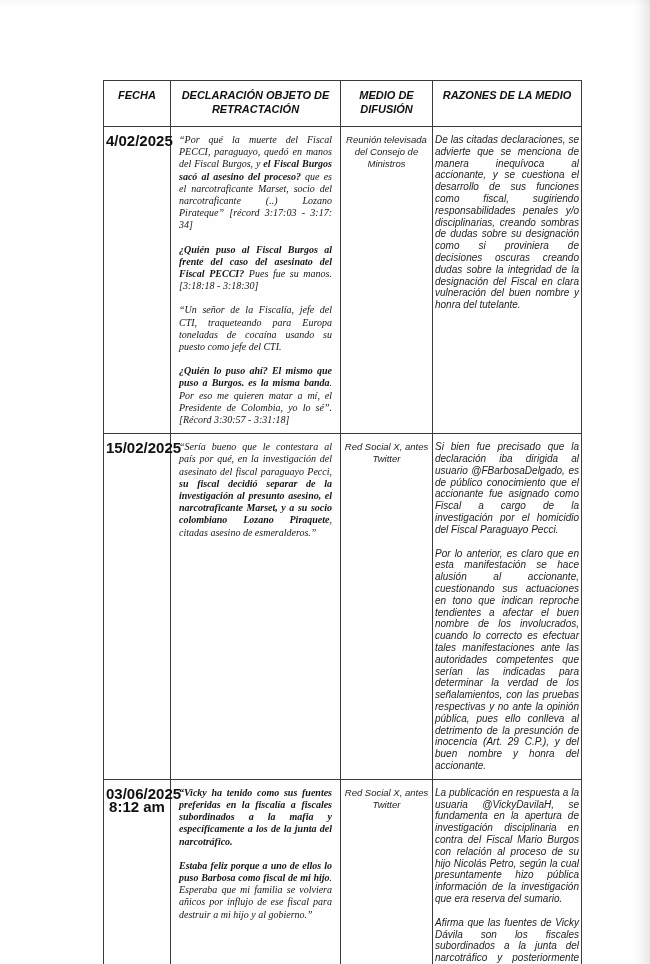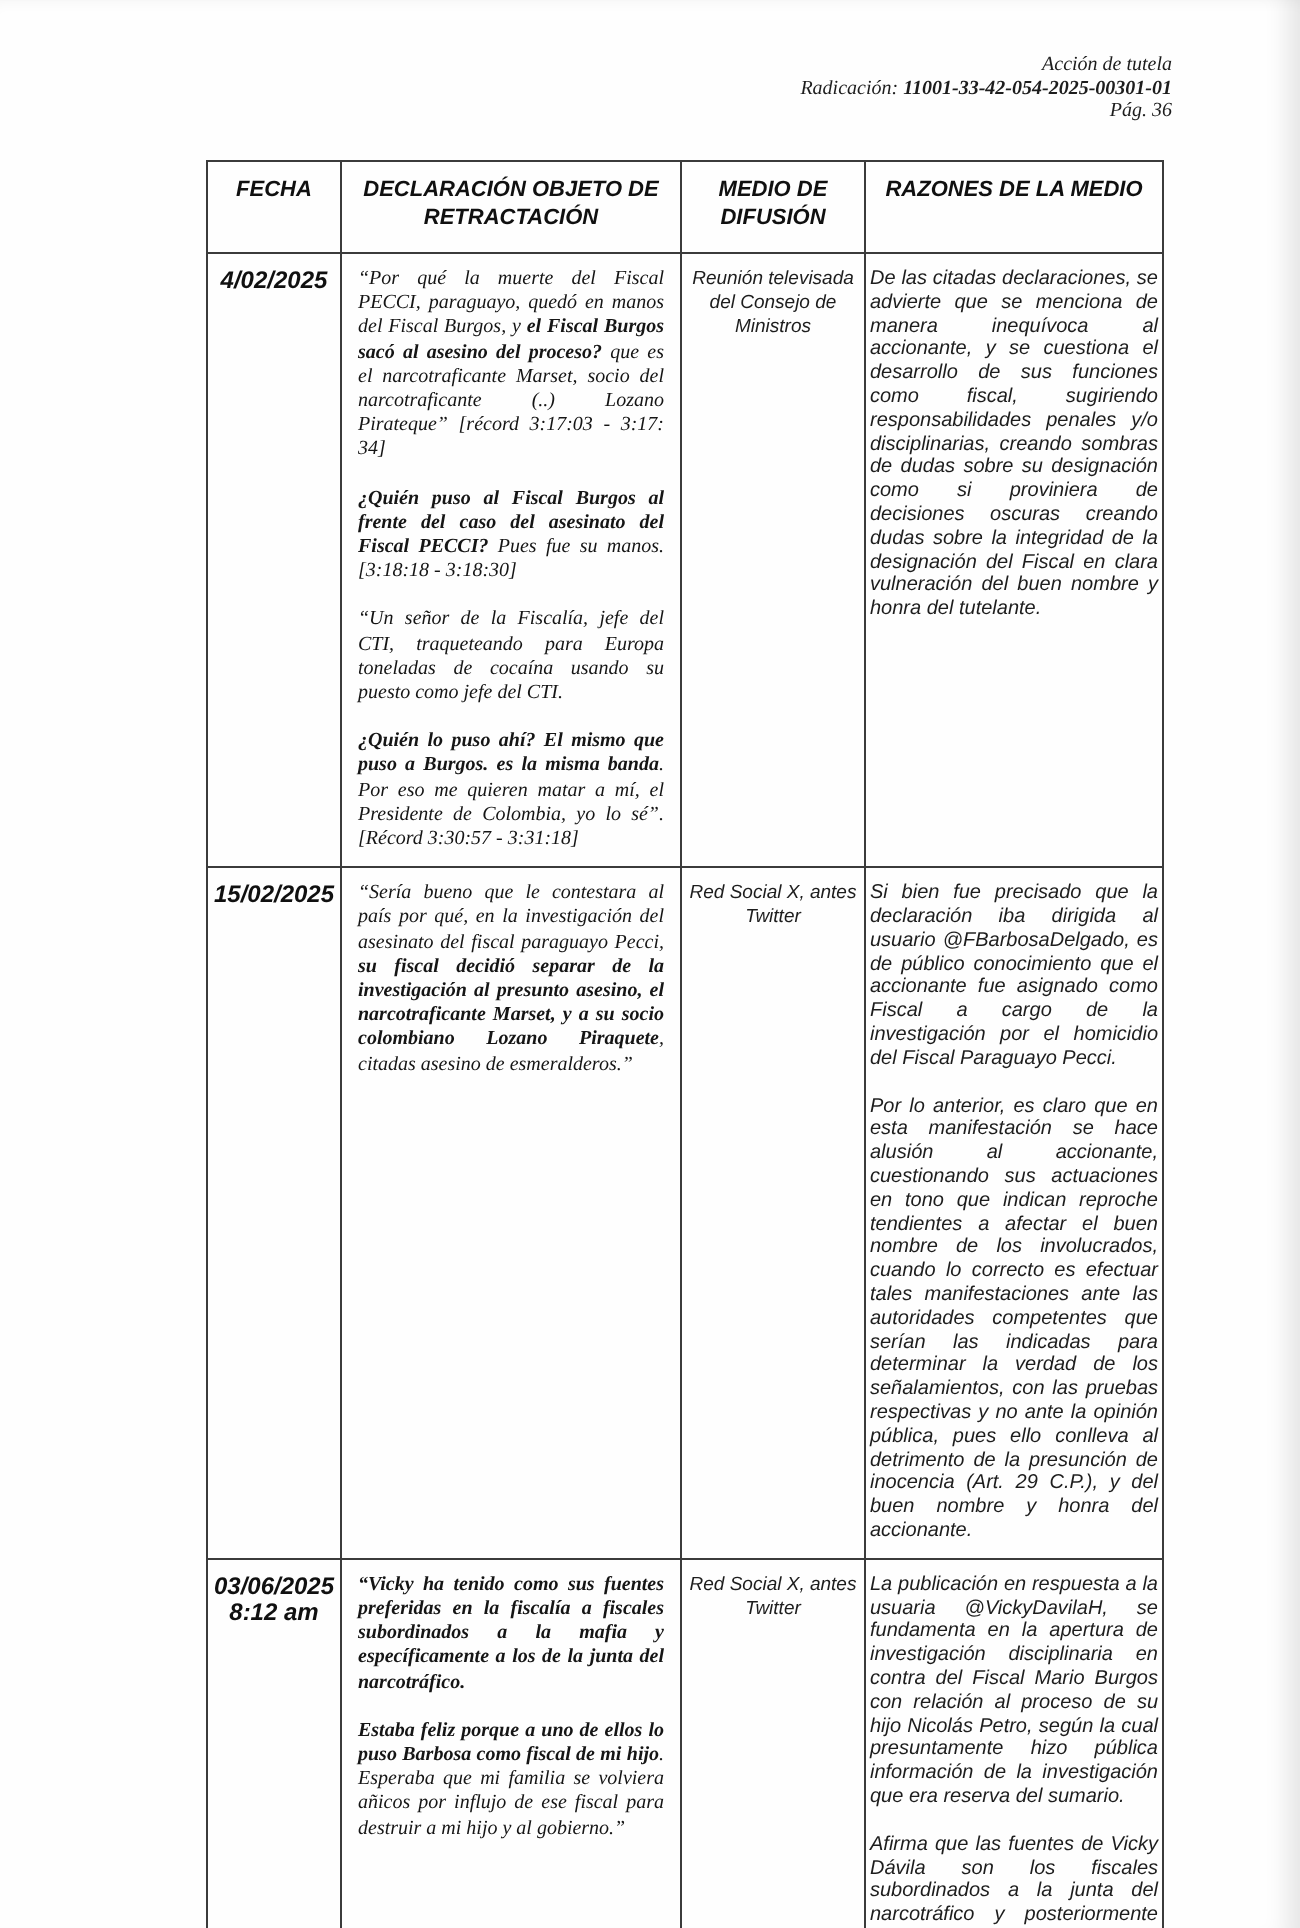--- a/index.html
+++ b/index.html
@@ -40,22 +40,22 @@
     font-family:"Liberation Sans", sans-serif;
     font-weight:bold; font-style:italic;
     font-size:11px; line-height:13.5px;
     text-align:center;
     padding:8px 4px 7px 4px;
     color:#101010;
     height:46px;
   }
   td.fecha {
     font-family:"Liberation Sans", sans-serif;
-    font-weight:bold; font-style:italic;
-    font-size:12px; line-height:13px;
+    font-weight:bold; 
+    font-size:15px; line-height:13px;
     text-align:center;
     padding:7px 2px;
     white-space:pre-line;
     color:#101010;
   }
   td.decl {
     font-family:"Liberation Serif", serif;
     font-style:italic;
     font-size:10px; line-height:12.2px;
     text-align:justify;
@@ -83,25 +83,20 @@
 
   tr.r1 { height:267px; }
   tr.r2 { height:306px; }
   tr.r3 { height:193px; }
 </style>
 </head>
 <body>
 
 <div class="page">
 
-  <div class="doc-header">
-    <div>Acción de tutela</div>
-    <div><span>Radicación: </span><span class="bold">11001-33-42-054-2025-00301-01</span></div>
-    <div>Pág. 36</div>
-  </div>
 
   <table class="doc-table">
     <colgroup>
       <col style="width:67px">
       <col style="width:170px">
       <col style="width:92px">
       <col style="width:149px">
     </colgroup>
     <thead>
       <tr>

